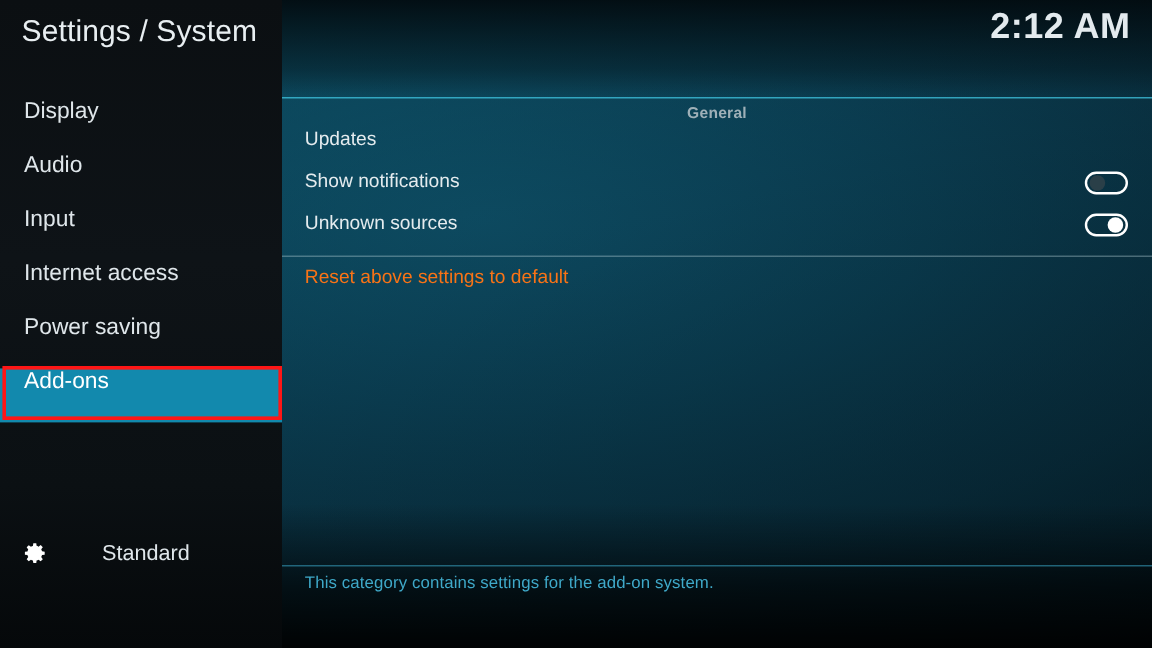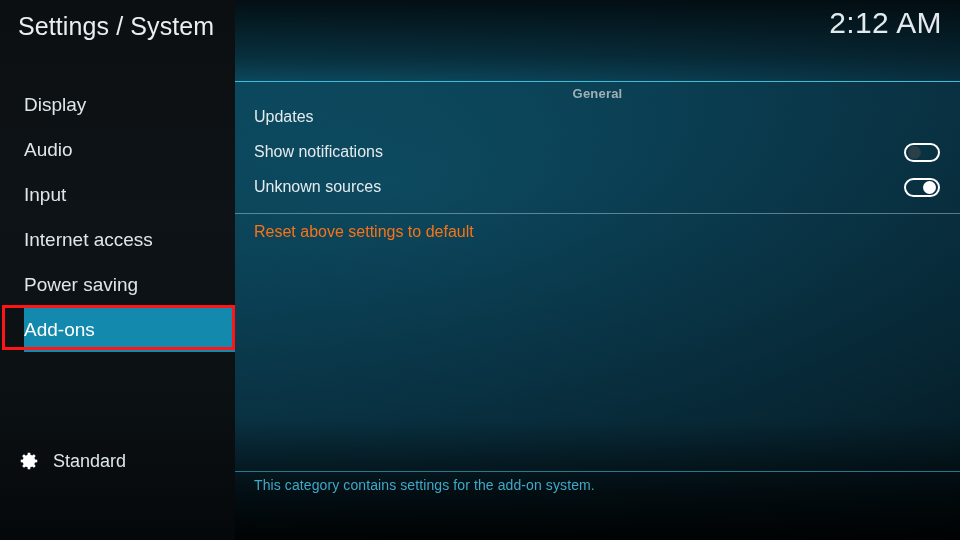--- a/index.html
+++ b/index.html
@@ -37,47 +37,47 @@
     z-index:6;
     padding-left:13px;
   }
   .header-title {
     position:absolute; left:18px; top:12px;
     font-size:25px; font-weight:400; color:#e8eef1;
     letter-spacing:.1px; white-space:nowrap;
   }
   .header-clock {
     position:absolute; right:18px; top:6px;
-    font-size:30px; font-weight:400; color:#e3eaee;
+    font-size:30px; font-weight:700; color:#e3eaee;
     letter-spacing:.4px; white-space:nowrap;
   }
 
   
   .sidebar {
     position:absolute; left:0; top:0; width:235px; height:540px;
     background:linear-gradient(180deg,#0b0f12 0%, #0e1317 40%, #0b1013 75%, #05080a 100%);
     z-index:5;
   }
   .sidebar-list { position:absolute; left:0; top:82px; width:235px; }
   .side-item {
-    height:45px; display:flex; align-items:center;
+    height:45px; display:flex; 
+    padding-left:20px;
     color:#dfe6ea; font-size:19px; font-weight:400;
     white-space:nowrap;
-    margin-left:24px;
   }
   .side-item.selected {
     background:#1289ad;
     color:#ffffff;
   }
   .side-gear {
     position:absolute; left:18px; top:450px;
     display:flex; align-items:center; gap:13px;
   }
   .side-gear .gear-ic { width:22px; height:22px; display:block; }
-  .side-gear .gear-label { color:#dfe6ea; font-size:18px; }
+  .side-gear .gear-label { color:#dfe6ea; font-size:18px;margin-left:32px; }
 
   
   .annot-box {
     position:absolute; left:2px; top:305px; width:233px; height:45px;
     border:3px solid #fe1616; z-index:9; pointer-events:none;
   }
 
   
   .content {
     position:absolute; left:235px; top:0; width:725px; height:540px; z-index:4;

